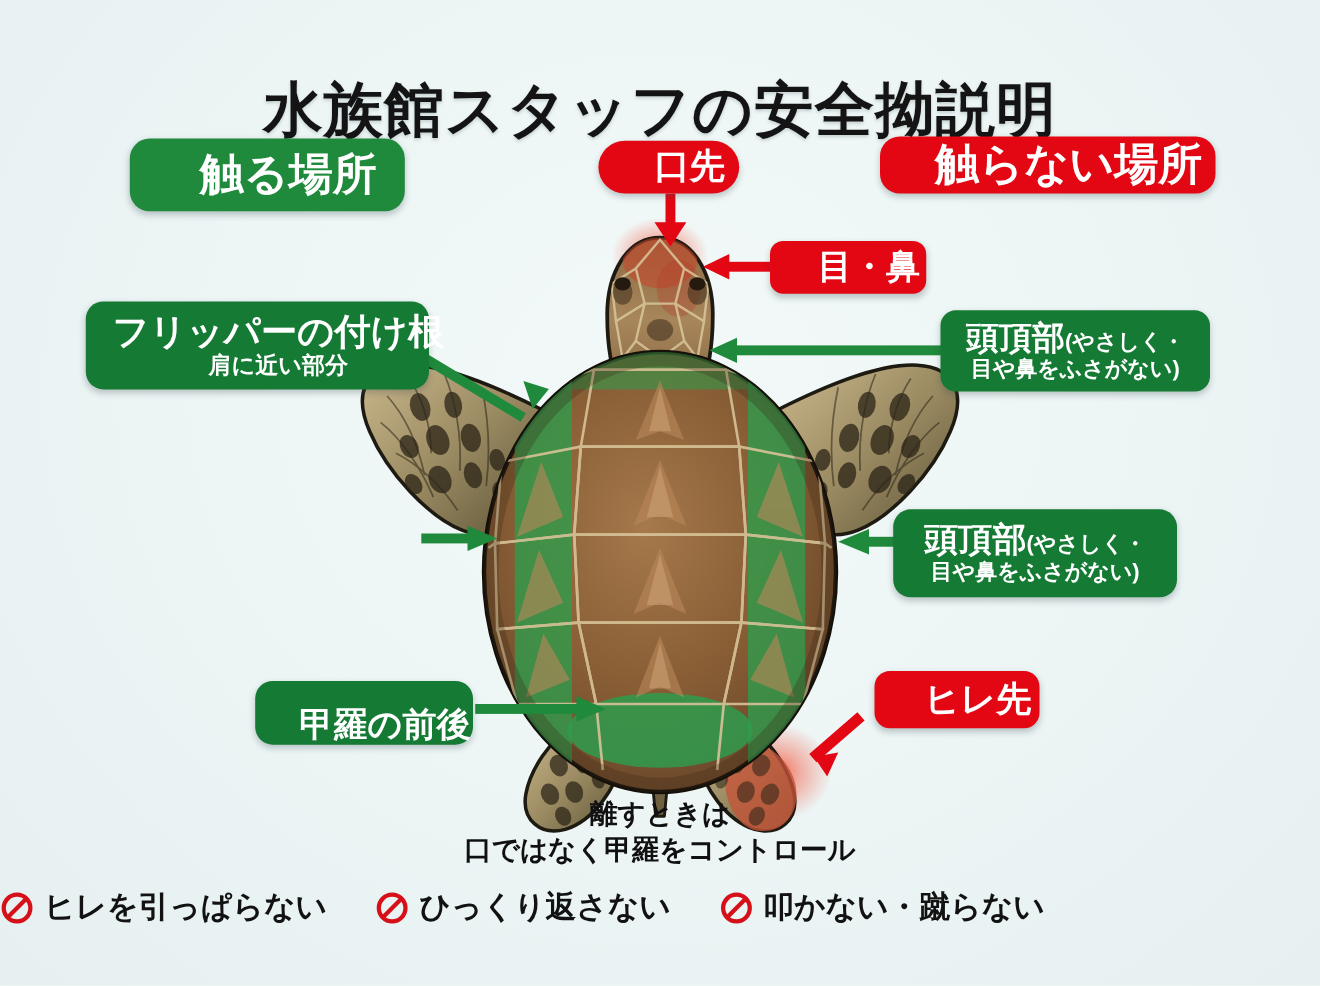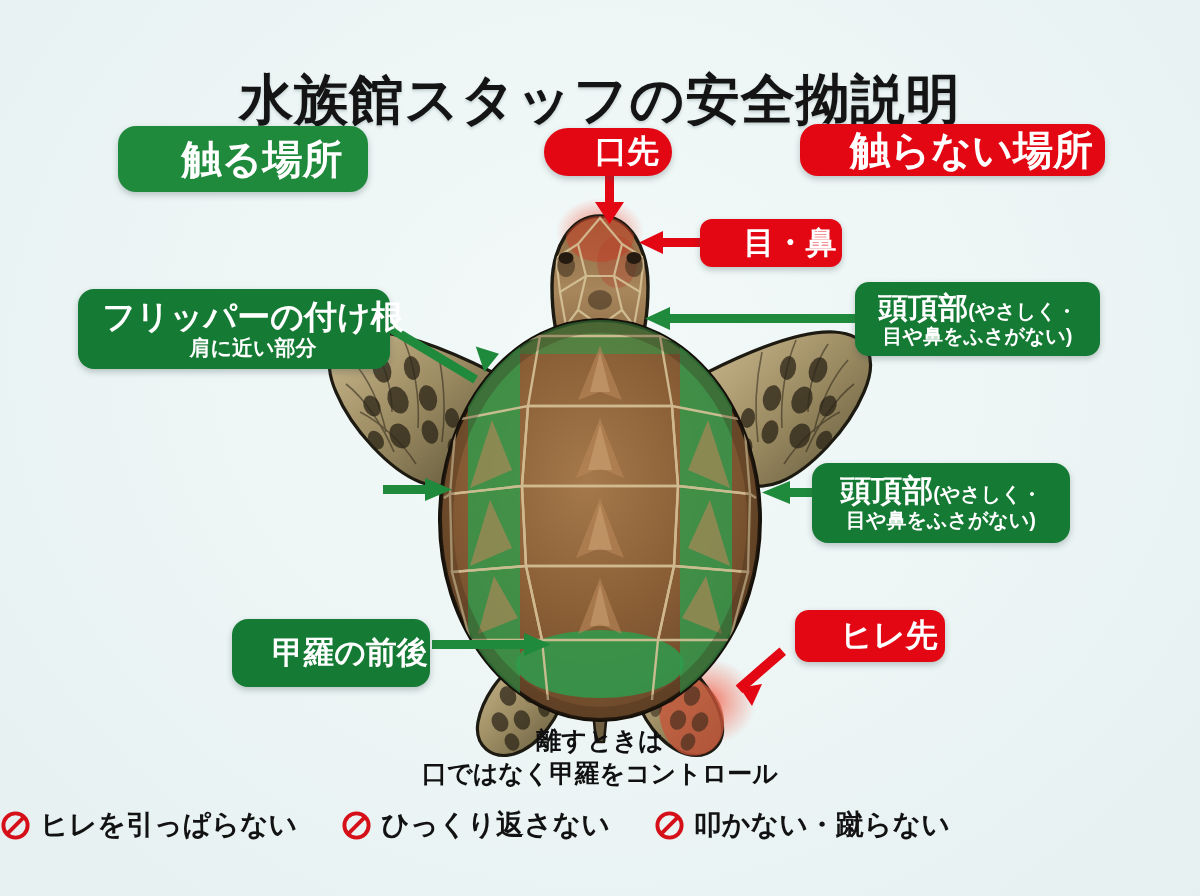--- a/index.html
+++ b/index.html
@@ -37,23 +37,23 @@
   .badge .inline-sub{font-size:20px;font-weight:bold;}
   .badge .l1,.badge .l2{white-space:nowrap;display:block;}
 
   #badge-touch{left:118px;top:126px;width:250px;height:66px;font-size:40px;border-radius:18px;}
   #badge-notouch{right:95px;top:124px;width:305px;height:52px;font-size:40px;border-radius:18px;}
 
   #lbl-mouth{left:544px;top:128px;width:128px;height:48px;font-size:32px;border-radius:24px;}
   #lbl-eyesnose{left:700px;top:219px;width:142px;height:48px;font-size:31px;border-radius:12px;}
   #lbl-head1{left:855px;top:282px;width:245px;height:74px;font-size:30px;border-radius:14px;padding:0 8px;}
   #lbl-head2{left:812px;top:463px;width:258px;height:80px;font-size:31px;border-radius:16px;padding:0 8px;}
-  #lbl-flipperbase{left:78px;top:289px;width:312px;height:80px;font-size:33px;border-radius:16px;}
+  #lbl-flipperbase{left:78px;top:274px;width:312px;height:80px;font-size:33px;border-radius:16px;}
   #lbl-shellsides{left:176px;top:464px;width:201px;height:52px;font-size:31px;border-radius:14px;}
-  #lbl-shellfb{left:232px;top:619px;width:198px;height:68px;font-size:31px;border-radius:16px;}
+  #lbl-shellfb{left:232px;top:619px;width:198px;height:58px;font-size:31px;border-radius:16px;justify-content:flex-end;}
   #lbl-fintip{left:795px;top:610px;width:150px;height:52px;font-size:32px;border-radius:14px;}
 
   
   .caption{
     position:absolute;left:0;top:724px;width:1200px;text-align:center;
     color:#101010;font-weight:bold;font-size:25px;line-height:1.32;
   }
 
   
   .footer{

